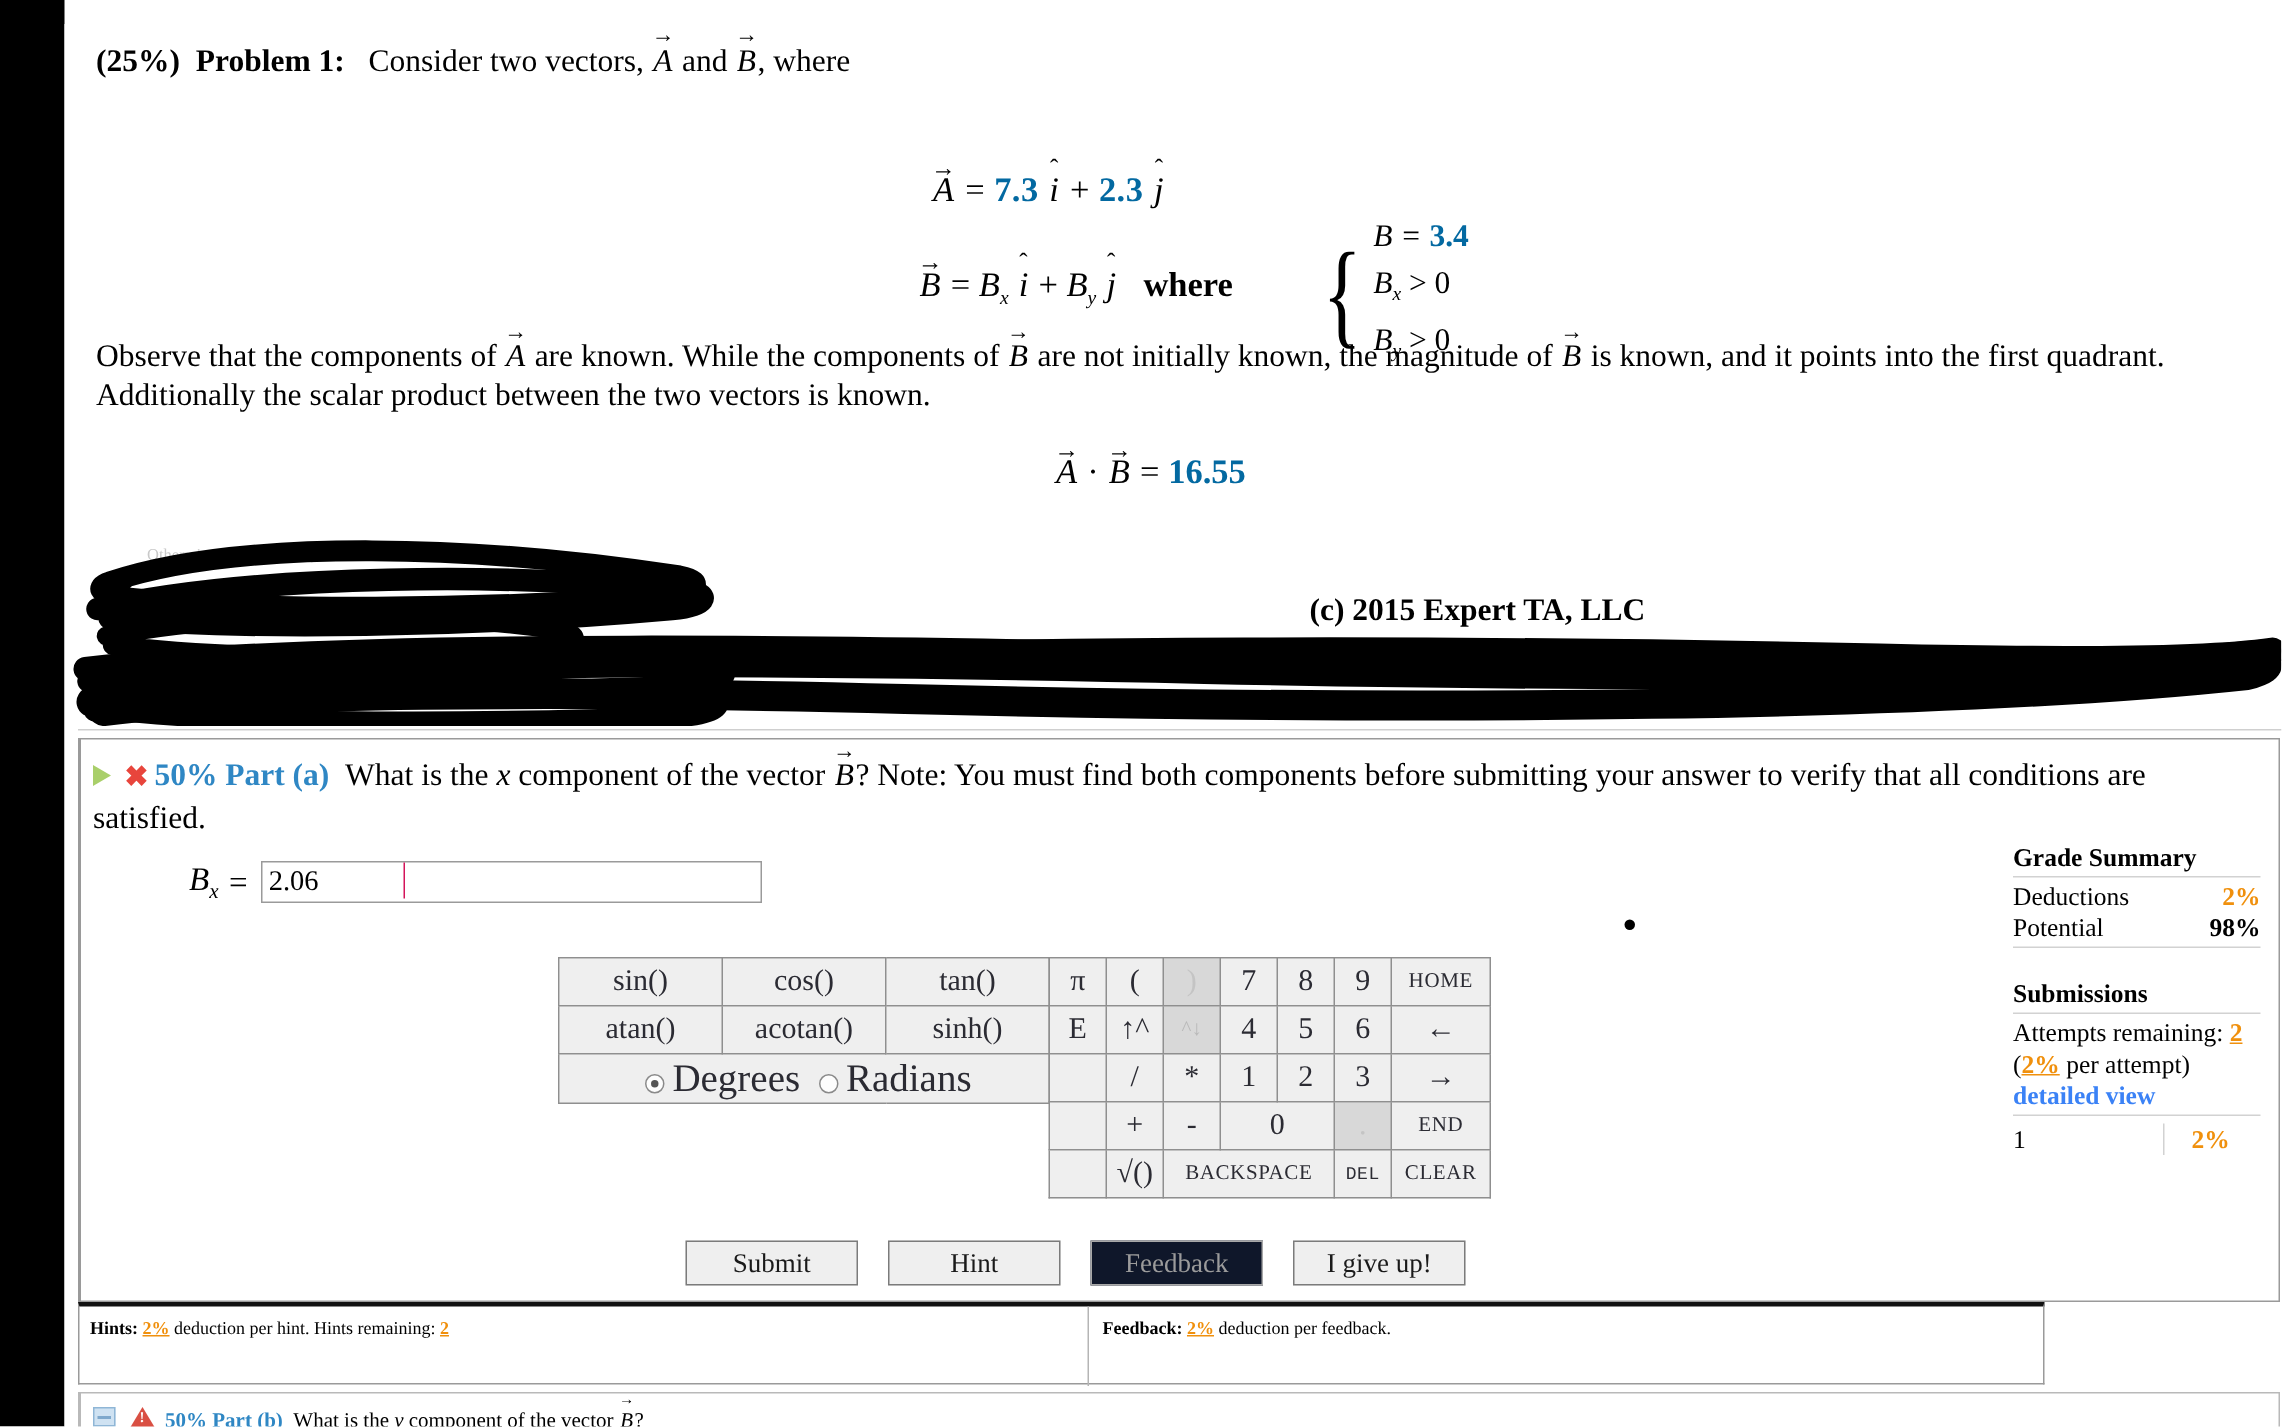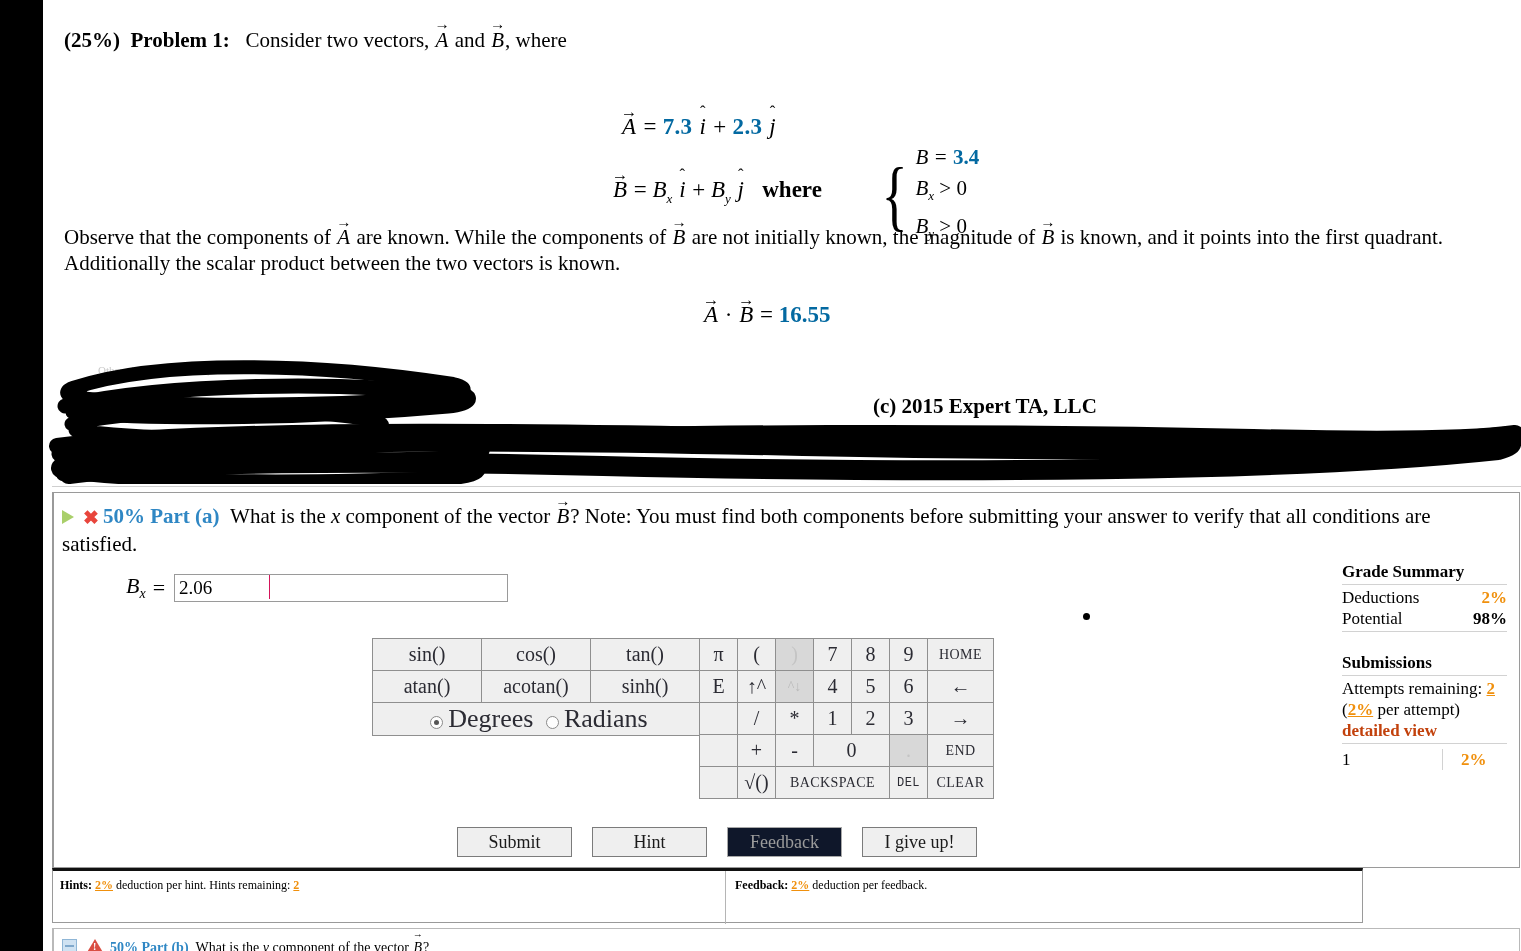--- a/index.html
+++ b/index.html
@@ -177,21 +177,21 @@
   
   .grade {
     position: absolute; left: 1288px; top: 68px; width: 165px;
     font-size: 17px; color: #000; line-height: 21px;
   }
   .g-h { font-weight: bold; font-size: 17px; }
   .g-rule { border-top: 1px solid #d2d2d2; margin: 2px 0 2px 0; }
   .g-row { display: flex; justify-content: space-between; }
   .orange { color: #f0900d; font-weight: bold; }
   .bold { font-weight: bold; }
-  .link { color: #c2410c; font-weight: bold; }
+  .link { color: #3b82f6; font-weight: bold; }
   .ul { text-decoration: underline; }
   .g-tbl { margin-top: 4px; }
   .g-tbl .g-row { padding-top: 1px; }
   .g-tbl .cellL { width: 100px; }
   .g-tbl .cellR { border-left: 1px solid #d2d2d2; padding-left: 18px; width: 65px; }
 
   
   .hint-bar {
     position: absolute; left: 9px; top: 852px; width: 1311px; height: 55px;
     border: 1px solid #9a9a9a; border-top: 3px solid #111;

